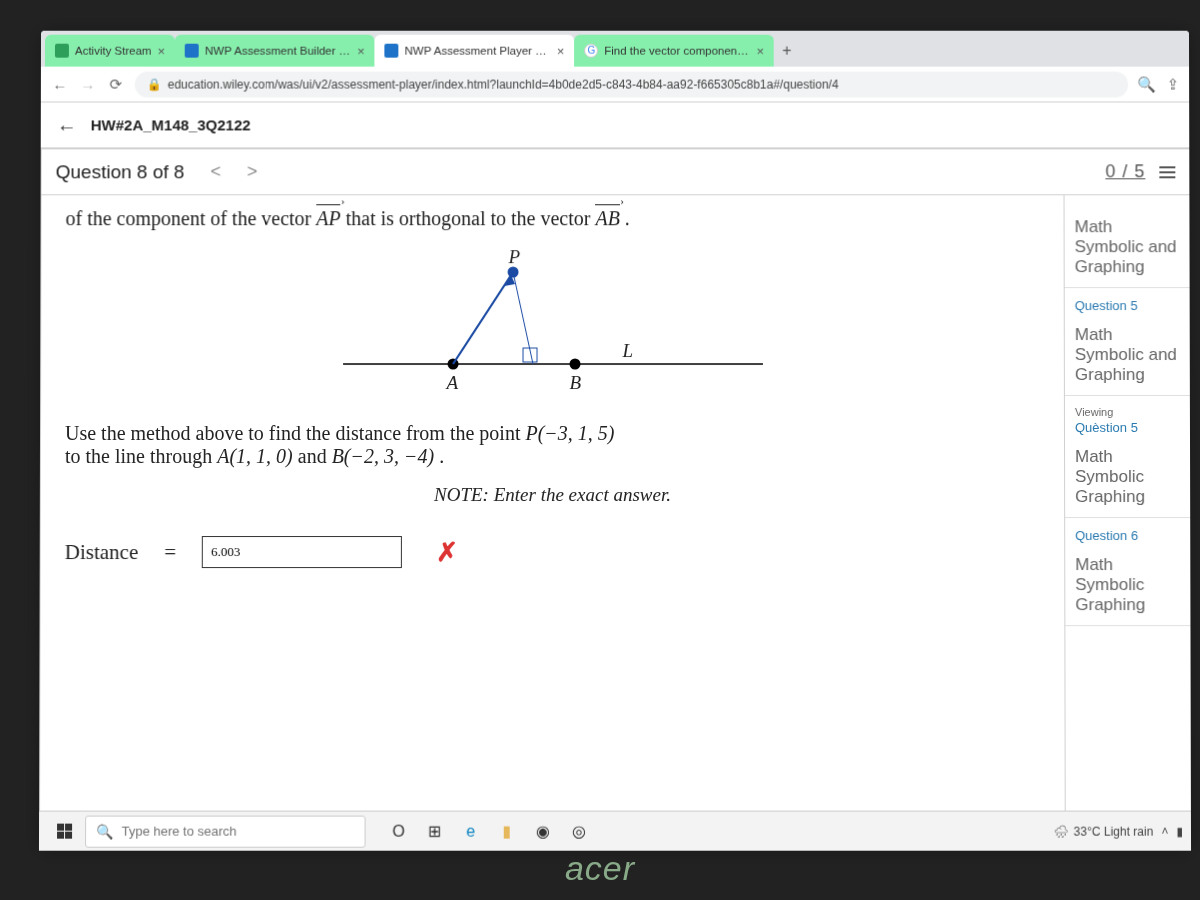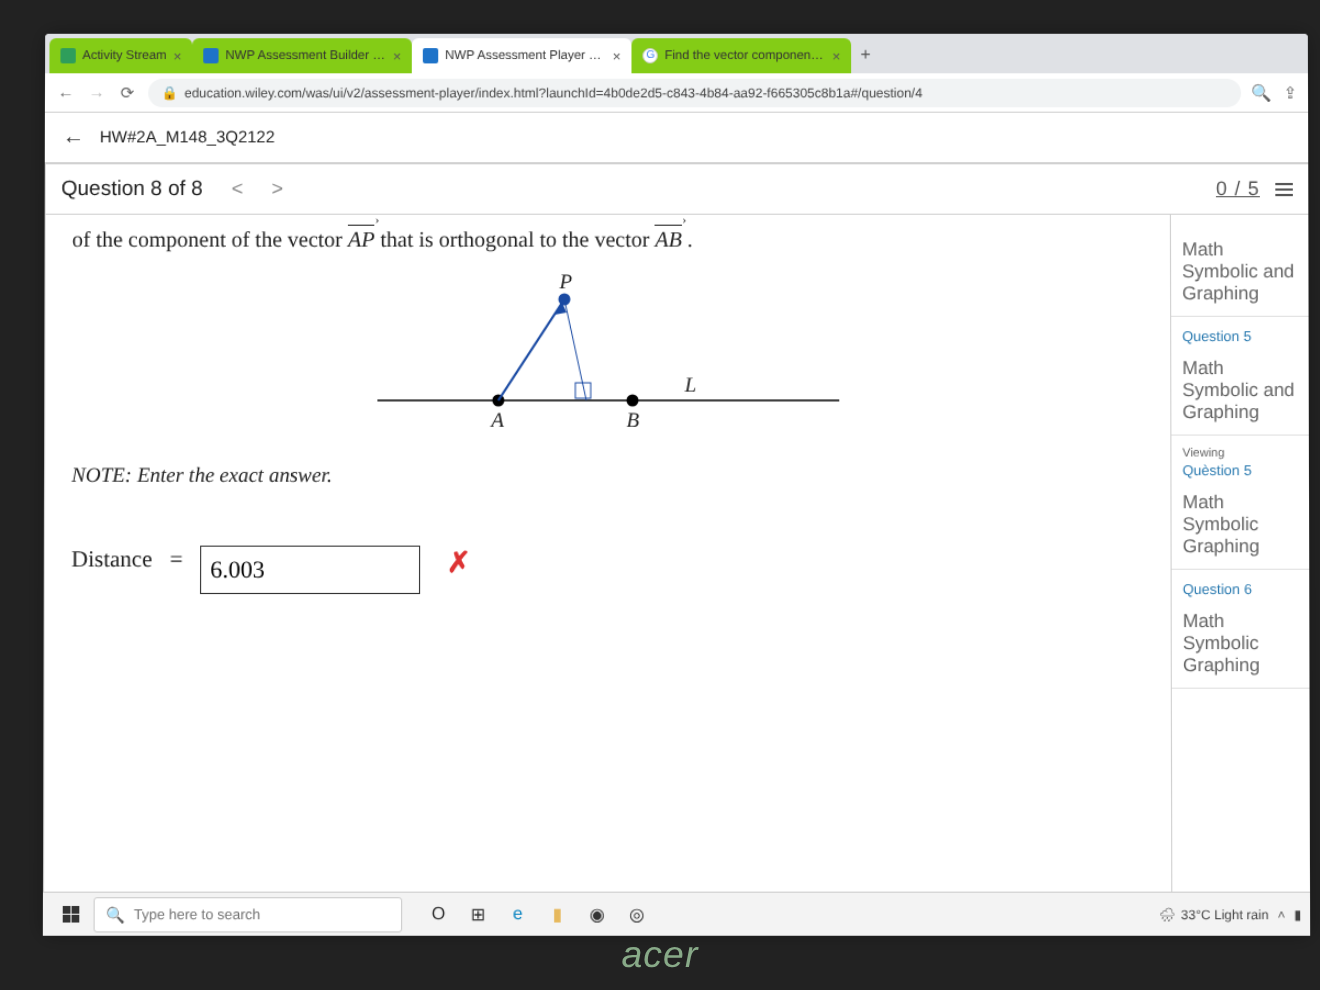--- a/index.html
+++ b/index.html
@@ -23,21 +23,21 @@
 
   
   .tabstrip {
     display: flex; align-items: center;
     height: 36px; background: #dfe1e5;
     padding: 4px 4px 0 4px;
   }
   .tab {
     display: flex; align-items: center; gap: 6px;
     height: 32px; padding: 0 10px;
-    background: #84cc16;
+    background: #86efac;
     border-radius: 6px 6px 0 0;
     font-size: 11.5px; color: #333;
     max-width: 200px; overflow: hidden; white-space: nowrap;
     cursor: pointer;
   }
   .tab.active { background: #fff; }
   .tab .favicon { width: 14px; height: 14px; flex-shrink: 0; border-radius: 2px; }
   .tab .label { flex: 1; overflow: hidden; text-overflow: ellipsis; }
   .tab .closex { font-size: 13px; color: #555; }
   .newtab { width: 26px; text-align: center; color: #555; font-size: 16px; cursor: pointer; }
@@ -59,21 +59,21 @@
   .url .text { overflow:hidden; white-space:nowrap; text-overflow:ellipsis; }
   .addr-right { display:flex; gap:10px; align-items:center; color:#666; font-size:15px;}
 
   
   .hwbar {
     height: 46px; background:#fff;
     border-bottom: 1px solid #d0d0d0;
     display:flex; align-items:center; padding:0 16px;
   }
   .backarrow { font-size:20px; color:#333; margin-right:14px; cursor:pointer; font-weight:bold;}
-  .hwname { font-size:15px; font-weight:400; color:#222; }
+  .hwname { font-size:15px; font-weight:700; color:#222; }
 
   
   .qheader {
     height: 46px; display:flex; align-items:center;
     padding:0 14px; border-left:1px solid #d0d0d0;
     border-top:1px solid #d0d0d0;
   }
   .qtitle { font-size:19px; color:#222; }
   .qnav { margin-left:20px; display:flex; gap:14px; color:#888; font-size:18px;}
   .qnavbtn { cursor:pointer; padding:2px 6px; }
@@ -105,26 +105,26 @@
   
   .figure {
     width:460px; height:160px; margin:14px auto 18px auto;
     position:relative;
     font-style:italic;
   }
   .figure svg { width:100%; height:100%; }
   .figure .lbl { position:absolute; font-size:19px; font-family:"Times New Roman", serif; }
 
   .para2 { margin-top:6px; }
-  .note { font-style:italic; margin-top:16px; font-size:19px;}
-
-  .answerline { margin-top:52px; display:flex; align-items:flex-start; gap:16px; font-size:21px;}
+  .note { font-style:italic; margin-top:16px; font-size:19px;text-align:center;}
+
+  .answerline { margin-top:30px; display:flex; align-items:center; gap:26px; font-size:21px;}
   .answerline .eq { }
   .ansinput {
-    width:200px; height:44px; font-size:22px; font-family:inherit;
+    width:200px; height:32px; font-size:13px; font-family:inherit;
     padding:2px 8px; border:1px solid #333;
   }
   .wrongmark { color:#d33; font-size:26px; font-weight:bold; margin-left:8px;}
 
   
   .sidepanel {
     width:125px; border-top:1px solid #d0d0d0;
     font-size:12.5px; color:#444;
     overflow:hidden;
     background:#fff;
@@ -268,20 +268,30 @@
           <line x1="190" y1="28" x2="210" y2="120" stroke="#1a4aa3" stroke-width="1" stroke-dasharray="0"></line>
 
           <rect x="200" y="104" width="14" height="14" stroke="#1a4aa3" fill="none" stroke-width="1"></rect>
         </svg>
         <span class="lbl" style="left:186px; top:2px;">P</span>
         <span class="lbl" style="left:124px; top:128px;">A</span>
         <span class="lbl" style="left:247px; top:128px;">B</span>
         <span class="lbl" style="left:300px; top:96px;">L</span>
       </div>
 
+      <div class="para2">
+        <span>Use the method above to find the distance from the point </span>
+        <i>P(−3, 1, 5)</i>
+        <br>
+        <span> to the line through </span>
+        <i>A(1, 1, 0)</i>
+        <span> and </span>
+        <i>B(−2, 3, −4)</i>
+        <span>.</span>
+      </div>
 
       <div class="note">NOTE: Enter the exact answer.</div>
 
       <div class="answerline">
         <span>Distance</span>
         <span class="eq"> = </span>
         <input class="ansinput" value="6.003" style="">
         <span class="wrongmark">✗</span>
       </div>
     </div>

